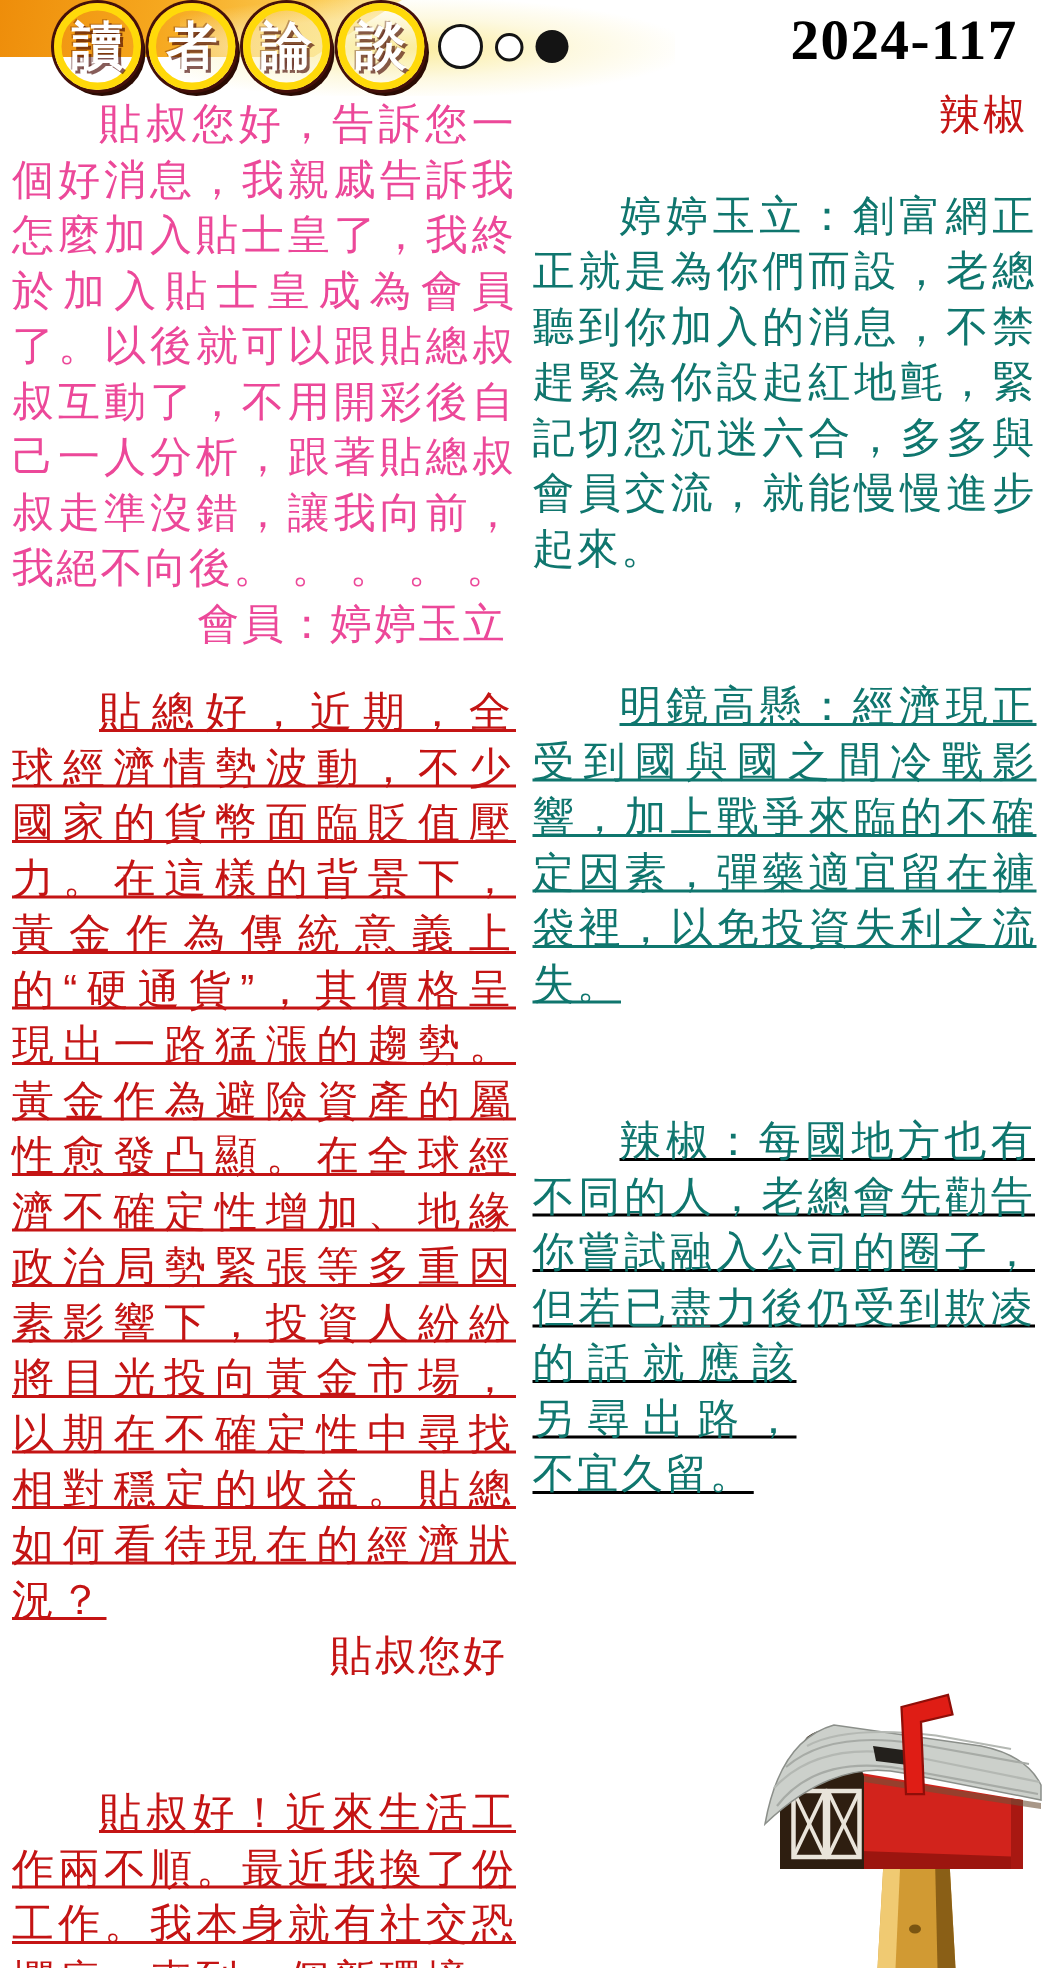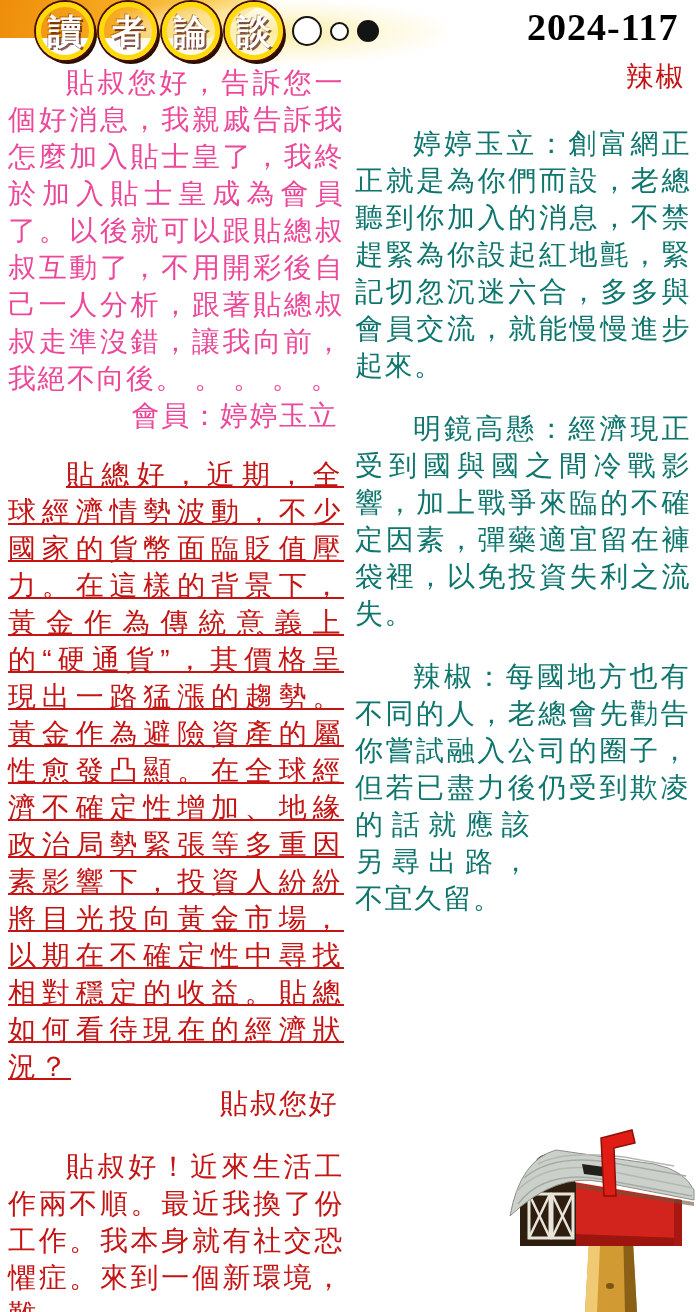--- a/index.html
+++ b/index.html
@@ -47,21 +47,21 @@
     margin:0;line-height:37px;letter-spacing:1.5px;
     text-align:justify;text-justify:inter-character;word-break:break-all;
   }
   .indent{text-indent:58px;}
   .spaced{letter-spacing:3.5px;text-decoration:underline;}
   .sig{margin:0;line-height:37px;text-align:right;padding-right:6px;font-size:28px;letter-spacing:1.5px;}
   .red-dark{color:#ec4899;}
   .red{color:#c41414;}
   .black{color:#0f766e;}
   .mt1{margin-top:22px;}
-  .mt2{margin-top:26px;}
+  .mt2{margin-top:68px;text-decoration:underline;}
   .mt3{margin-top:30px;}
   
   .reply3{overflow:visible;}
   .spacer-a{float:right;width:1px;height:148px;}
   .spacer-b{float:right;clear:right;width:160px;height:170px;}
   
   .mailbox{position:absolute;left:504px;top:1126px;width:192px;height:186px;}
 </style>
 </head>
 <body>

